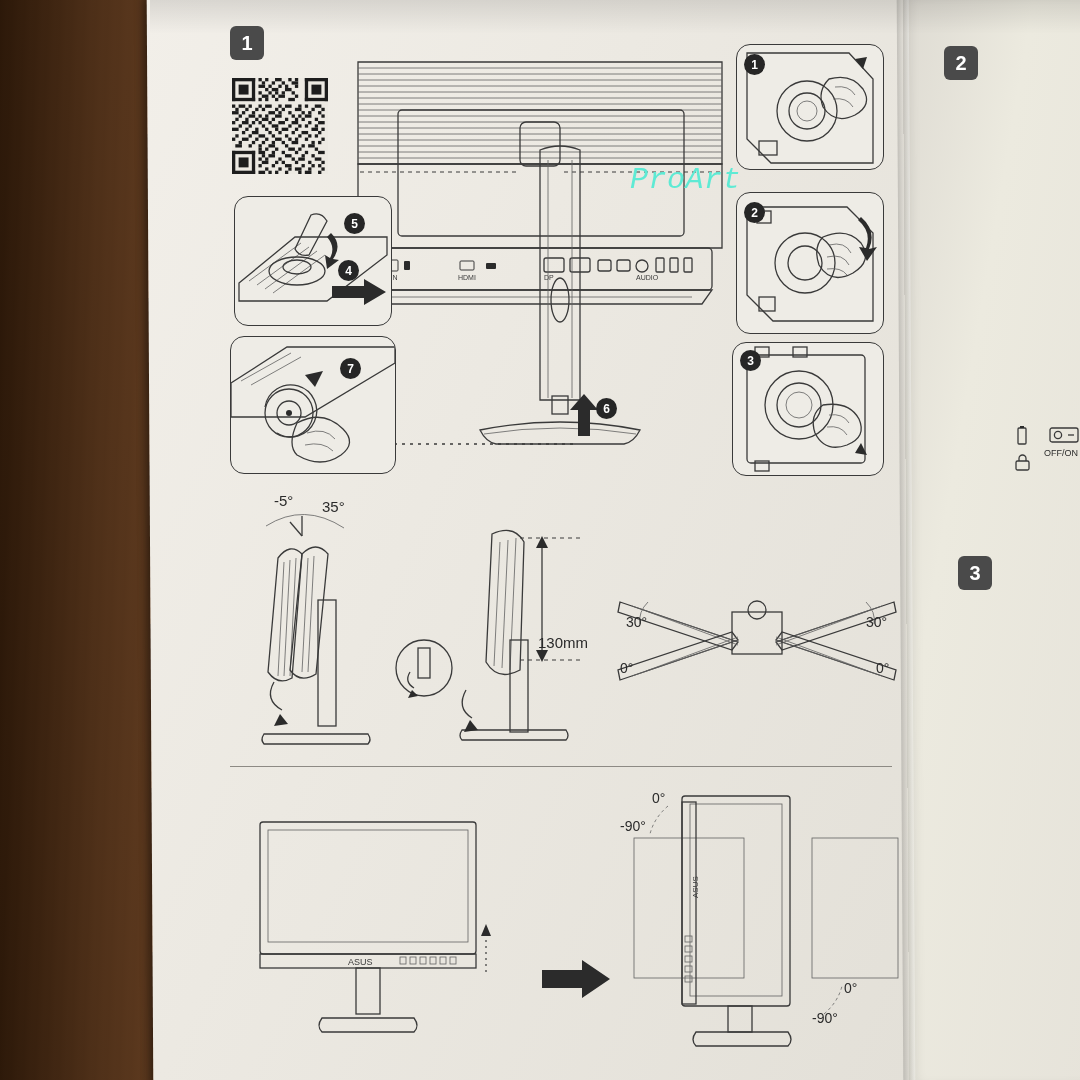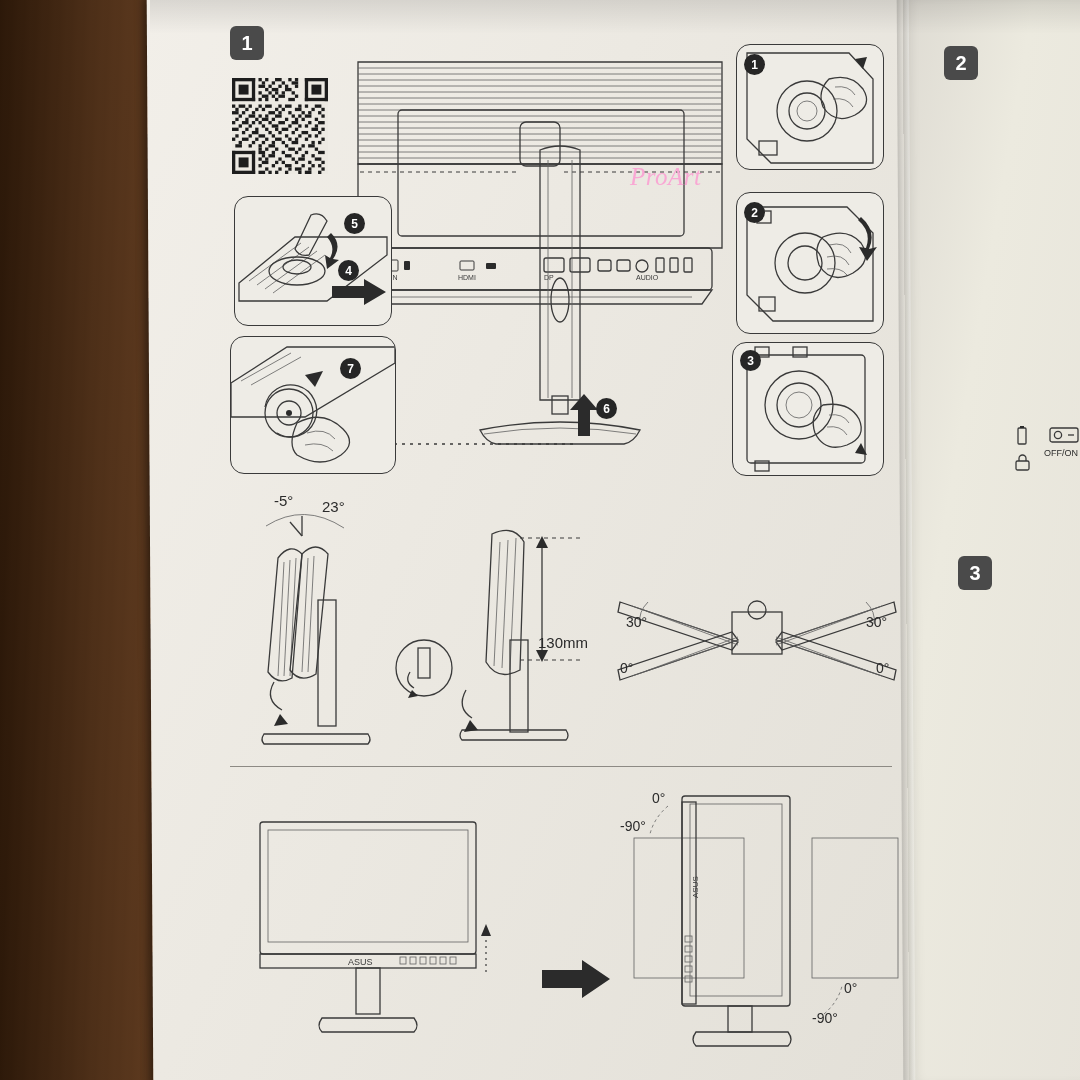--- a/index.html
+++ b/index.html
@@ -64,22 +64,22 @@
   .ln-thin{stroke:#616161;fill:none;stroke-width:.8;}
   .ln-dash{stroke:#3a3a3a;fill:none;stroke-width:1.2;stroke-dasharray:4 4;}
   .blk{fill:#2b2b2b;}
 
   
   .qr{position:absolute;left:232px;top:78px;width:96px;height:96px;}
 
   .divider{position:absolute;left:230px;top:766px;width:662px;height:1px;background:#8d8a84;}
 
   .proart{
-    position:absolute;font-family:Liberation Serif, serif;
-    font-size:25px;color:#f9a8d4;font-style:italic;letter-spacing:.5px;
+    position:absolute;font-family:Liberation Mono, monospace;
+    font-size:30px;color:#5eead4;font-style:italic;letter-spacing:.5px;
   }
   .tiny{font-size:7px;color:#3a3a3a;font-family:"Liberation Sans", sans-serif;}
 </style>
 </head>
 <body>
 
 <div id="root">
 
   <div class="desk"></div>
   <div class="desk-dark"></div>
@@ -508,21 +508,21 @@
       <path class="ln-thin" d="M64 66 L58 180 M70 64 L64 180"></path>
     </g>
 
     <rect class="ln" x="74" y="108" width="18" height="126" fill="#e2dfd8"></rect>
     <path class="ln" d="M20 242 H124 q4 6 0 10 H20 q-4 -4 0 -10 Z" fill="#dedbd4"></path>
 
     <path class="ln" stroke-width="2" d="M30 190 q-10 18 8 28"></path>
     <path class="blk" d="M36 222 l8 10 l-14 2 Z"></path>
   </svg>
   <div class="lbl" style="left:274px;top:492px;font-size:15px;">-5°</div>
-  <div class="lbl" style="left:322px;top:498px;font-size:15px;">23°</div>
+  <div class="lbl" style="left:322px;top:498px;font-size:15px;">35°</div>
 
   <svg style="position:absolute;left:400px;top:520px;" width="190" height="240" viewBox="0 0 190 240">
 
     <path class="ln" d="M92 14 q22 -10 32 8 L120 150 q-22 12 -34 -8 Z" fill="#e2dfd8"></path>
     <path class="ln-thin" d="M100 22 L94 146 M108 20 L102 148 M116 18 L110 150"></path>
 
     <rect class="ln" x="110" y="120" width="18" height="92" fill="#e2dfd8"></rect>
     <path class="ln" d="M62 210 H166 q4 6 0 10 H62 q-4 -4 0 -10 Z" fill="#dedbd4"></path>
 
     <line class="ln-dash" x1="120" y1="18" x2="180" y2="18"></line>

